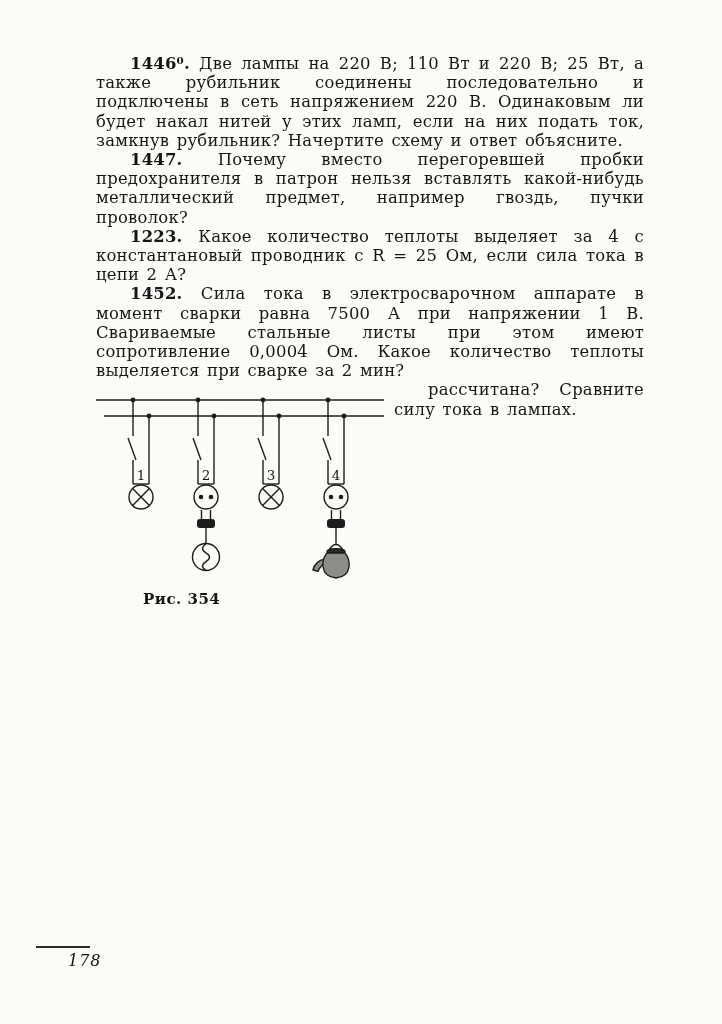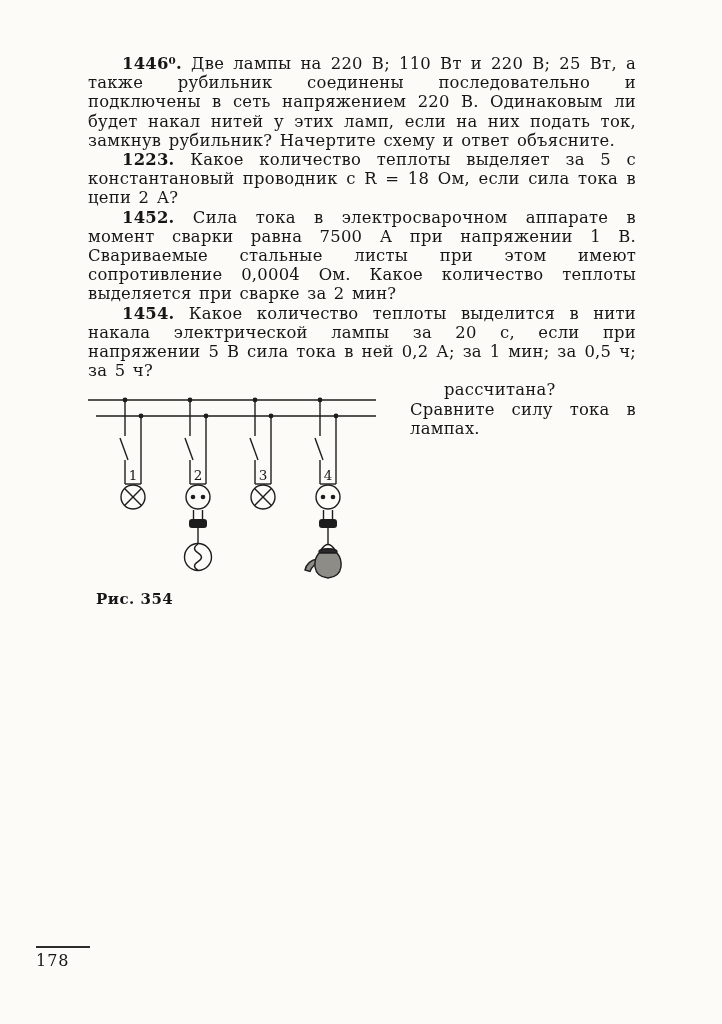--- a/index.html
+++ b/index.html
@@ -9,21 +9,21 @@
     font-family:"DejaVu Serif","Liberation Serif",serif;
     color:#161616;
   }
   .page {
     position:relative;
     width:722px; height:1024px;
     overflow:hidden;
   }
   .content {
     position:absolute;
-    left:88px; top:54px;
+    left:96px; top:54px;
     width:548px;
   }
   p.problem {
     font-size:16.4px;
     line-height:19.2px;
     text-align:justify;
     text-indent:34px;
     letter-spacing:0.25px;
     word-spacing:2px;
   }
@@ -55,41 +55,42 @@
     fill:#161616;
     text-anchor:middle;
     stroke:none;
   }
   .figure-caption {
     font-size:15px;
     font-weight:bold;
     letter-spacing:0.5px;
     margin-top:6px;
     padding-left:8px;
-  }
-  .narrow-col { flex:1 1 auto; min-width:0;margin-left:24px; }
+    margin-left:39px;
+  }
+  .narrow-col { flex:1 1 auto; min-width:0; }
 
   .page-footer {
     position:absolute;
     left:36px; top:946px;
     font-size:16px;
   }
   .footer-rule { width:54px; border-top:2px solid #2b2b2b; }
-  .page-number { margin-top:3px; letter-spacing:1px; }
+  .page-number { margin-left:32px; margin-top:3px; letter-spacing:1px;font-style:italic; }
 </style>
 </head>
 <body>
 
 <div class="page">
   <div class="content">
 
     <p class="problem"><b>1446⁰.</b> <span>Две лампы на 220 В; 110 Вт и 220 В; 25 Вт, а также рубильник соединены последовательно и подключены в сеть напряжением 220 В. Одинаковым ли будет накал нитей у этих ламп, если на них подать ток, замкнув рубильник? Начертите схему и ответ объясните.</span></p>
-    <p class="problem"><b>1223.</b> <span>Какое количество теплоты выделяет за 5 с константановый проводник с R = 18 Ом, если сила тока в цепи 2 А?</span></p>
+    <p class="problem"><b>1447.</b> <span>Почему вместо перегоревшей пробки предохранителя в патрон нельзя вставлять какой-нибудь металлический предмет, например гвоздь, пучки проволок?</span></p>
+    <p class="problem"><b>1223.</b> <span>Какое количество теплоты выделяет за 4 с константановый проводник с R = 25 Ом, если сила тока в цепи 2 А?</span></p>
     <p class="problem"><b>1452.</b> <span>Сила тока в электросварочном аппарате в момент сварки равна 7500 А при напряжении 1 В. Свариваемые стальные листы при этом имеют сопротивление 0,0004 Ом. Какое количество теплоты выделяется при сварке за 2 мин?</span></p>
-    <p class="problem"><b>1454.</b> <span>Какое количество теплоты выделится в нити накала электрической лампы за 20 с, если при напряжении 5 В сила тока в ней 0,2 А; за 1 мин; за 0,5 ч; за 5 ч?</span></p>
 
     <div class="wrap-row">
 
       <figure class="figure-block">
         <svg class="figure-svg" width="288" height="194" viewBox="0 0 288 194">
 
           <g>
             <line x1="0" y1="10" x2="288" y2="10"></line>
             <line x1="8" y1="26" x2="288" y2="26"></line>
           </g>

